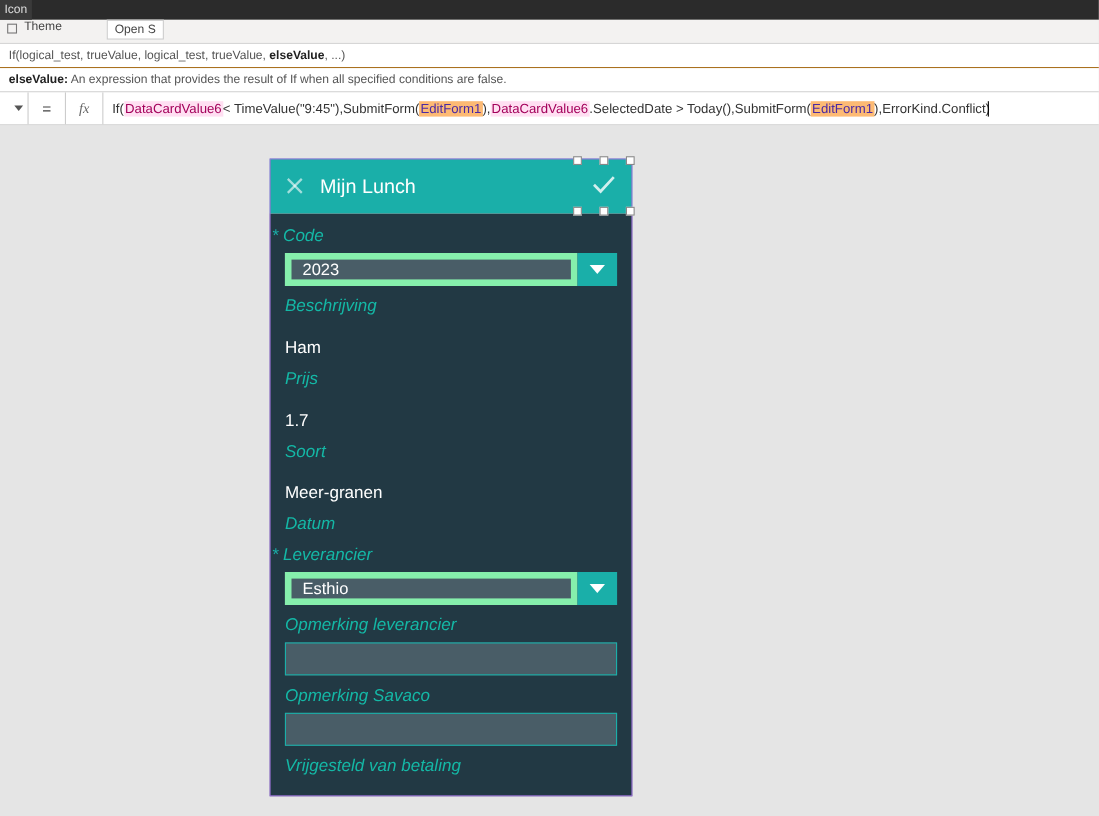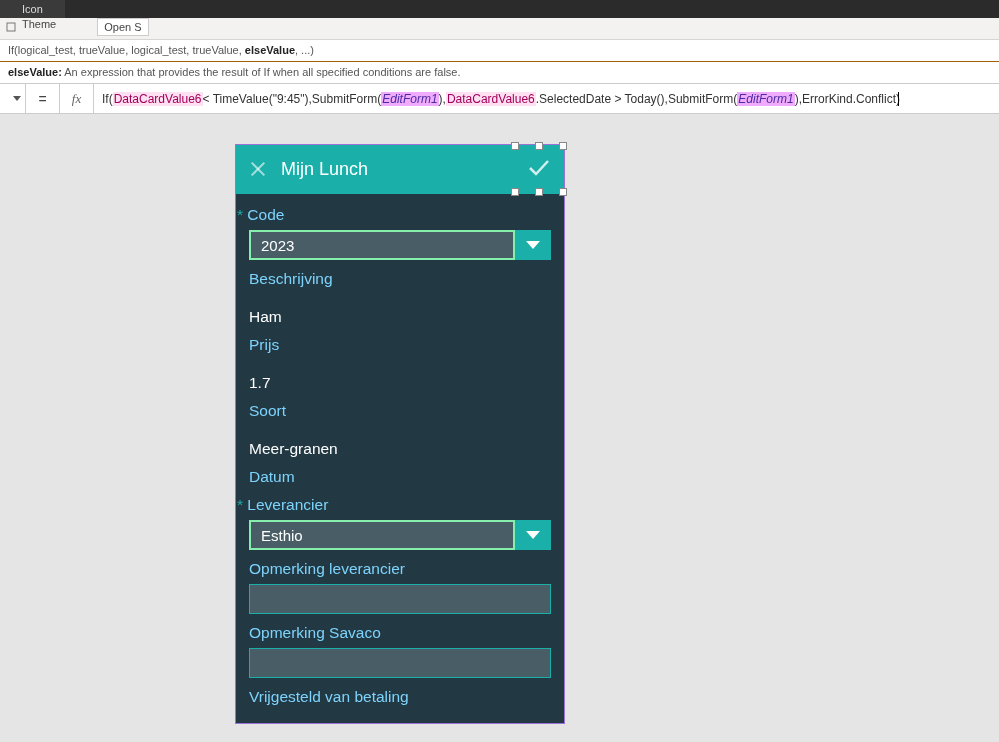--- a/index.html
+++ b/index.html
@@ -1,20 +1,20 @@
 <!DOCTYPE html>
 <html><head>
 <meta charset="utf-8">
 <style>
 * { box-sizing: border-box; margin: 0; padding: 0; font-family: "Segoe UI", Arial, sans-serif; }
 body { background: #e5e5e5; width: 999px; height: 742px; overflow: hidden; }
 
 
 .topbar { height: 18px; background: #2b2b2b; display: flex; align-items: stretch; }
-.tab { background: #3a3a3a; padding: 0 22px; display: flex; align-items: center; color: #ddd; font-size: 11px; }
+.tab { background: #3a3a3a; padding: 0 4px; display: flex; align-items: center; color: #ddd; font-size: 11px; }
 
 
 .ribbonbar { height: 22px; background: #f3f2f1; border-bottom: 1px solid #d6d6d6; display: flex; align-items: flex-start; padding: 0 6px; gap: 6px; }
 .ribbon-icon { width: 10px; height: 10px; display:inline-block; }
 .ribbon-text { font-size: 11px; color: #444; }
 .ribbon-btn { font-size: 11px; color: #444; padding: 2px 6px; border: 1px solid #ccc; background:#fff;margin-left:35px; }
 
 
 .hintbar { min-height: 22px; background: #fff; border-bottom: 1px solid #a16207; padding: 4px 8px; font-size: 11px; color: #555; font-family: Consolas, monospace; }
 .hintbar .bold { font-weight: bold; color:#222; }
@@ -22,26 +22,26 @@
 .hintbar2 .bold { font-weight: bold; color:#222; }
 
 
 .formulabar { height: 30px; background: #fff; border-bottom: 1px solid #ccc; display: flex; align-items: stretch; }
 .fb-prop { width: 26px; border-right: 1px solid #ccc; display: flex; align-items: center; justify-content: flex-end; padding-right: 4px;}
 .fb-prop-chev { width:0;height:0;border-left:4px solid transparent;border-right:4px solid transparent;border-top:5px solid #555;}
 .fb-eq { width: 34px; border-right: 1px solid #ccc; display:flex; align-items:center; justify-content:center; font-size: 14px; color:#444;}
 .fb-fx { width: 34px; border-right: 1px solid #ccc; display:flex; align-items:center; justify-content:center; font-size: 13px; font-style: italic; color:#666; font-family: 'Times New Roman', serif;}
 .fb-input { flex:1; display:flex; align-items:center; padding: 0 8px; font-family: Consolas, monospace; font-size: 12px; color:#333; white-space: nowrap; overflow:hidden;}
 .tok-pink { background:#ffdff2; color:#a3005a; padding:0 1px;}
-.tok-purple { background:#f0abfc; color:#4b2aa3; padding:0 1px;font-style:italic;}
+.tok-purple { background:#fdba74; color:#4b2aa3; padding:0 1px;}
 .fb-cursor { display:inline-block; width:1px; height:14px; background:#000; vertical-align:middle; margin-left:-2px;}
 
 
 .canvas { position: relative; height: calc(742px - 18px - 22px - 22px - 22px - 30px); background:#e5e5e5; }
-.screen-wrap { position:absolute; left: 235px; top: 30px; width: 330px; height: 580px; }
+.screen-wrap { position:absolute; left: 245px; top: 30px; width: 330px; height: 580px; }
 .screen-border { position:absolute; inset:0; border: 1px solid #9b72d6; pointer-events:none; z-index: 3;}
 .screen { position:absolute; inset:0; background:#fff; display:flex; flex-direction:column; overflow:hidden;}
 
 .header { height: 50px; background:#1aafa9; display:flex; align-items:center; padding: 0 14px; color:#fff; position:relative;}
 .hdr-close { width:18px; height:18px; position:relative; }
 .hdr-close::before, .hdr-close::after { content:""; position:absolute; left:8px; top:0; width:2px; height:18px; background:rgba(255,255,255,0.6);}
 .hdr-close::before { transform: rotate(45deg);}
 .hdr-close::after { transform: rotate(-45deg);}
 .hdr-title { margin-left: 14px; font-size: 18px; }
 .hdr-check { position:absolute; right:14px; top:14px; width:24px; height:20px; }
@@ -51,26 +51,26 @@
 .sel-handle { position:absolute; width:8px; height:8px; background:#fff; border:1px solid #888; z-index:5;}
 .sh-tl { left: -4px; top: -4px; }
 .sh-tm { left: 50%; top: -4px; margin-left:-4px;}
 .sh-tr { right: -4px; top: -4px; }
 .sh-bl { left: -4px; bottom: -4px; }
 .sh-bm { left: 50%; bottom: -4px; margin-left:-4px;}
 .sh-br { right: -4px; bottom: -4px; }
 .hdr-check-selwrap { position:absolute; right:2px; top:2px; width:48px; height:46px;}
 
 .form { flex:1; background:#223944; padding: 8px 14px 0 14px; overflow:hidden;}
-.label { color:#7dd3fc; font-size: 15.5px; margin-top: 10px;}
+.label { color:#14b8a6; font-size: 15.5px; margin-top: 10px; font-style: italic;}
 .req::before { content:"* "; color:#1aafa9; margin-left:-12px;}
 .reqwrap { padding-left: 0px; }
 .value-text { color:#fff; font-size: 15.5px; margin-top: 20px;}
 .dropdown { display:flex; margin-top:6px; height:30px;}
-.dd-body { flex:1; background:#495d67; border:2px solid #86efac; color:#fff; display:flex; align-items:center; padding: 0 10px; font-size:15px;}
+.dd-body { flex:1; background:#495d67; border:6px solid #86efac; color:#fff; display:flex; align-items:center; padding: 0 10px; font-size:15px;}
 .dd-btn { width:36px; background:#1aafa9; display:flex; align-items:center; justify-content:center;}
 .chev-down { width:0;height:0;border-left:7px solid transparent;border-right:7px solid transparent;border-top:8px solid #fff;}
 .datebox { display:flex; margin-top:6px; height:30px; border:1px solid #d9534f;}
 .db-body { flex:1; background:#495d67; color:#fff; display:flex; align-items:center; padding: 0 10px; font-size:15px;}
 .db-btn { width:36px; background:#1aafa9; display:flex; align-items:center; justify-content:center;}
 .cal-icon svg { stroke:#fff; fill:none;}
 .textinput { margin-top:6px; height:30px; background:#495d67; border:1px solid #1aafa9;}
 
 .first-label { margin-top: 4px; }
 </style>

